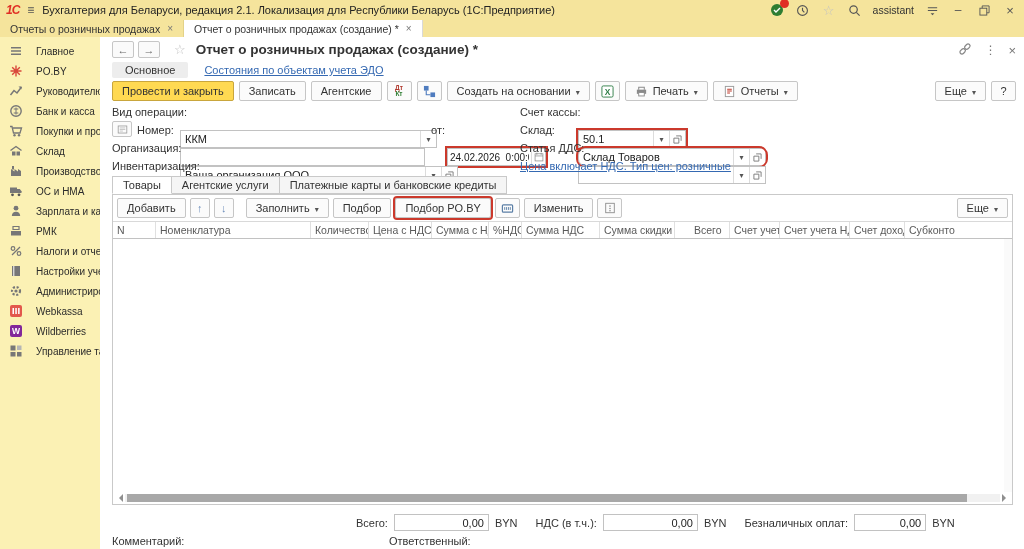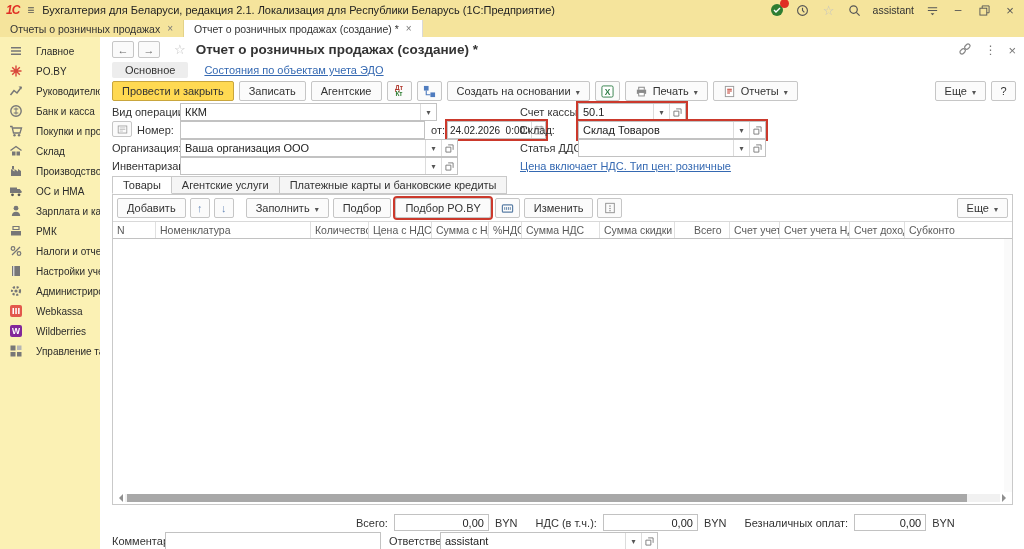--- a/index.html
+++ b/index.html
@@ -58,21 +58,21 @@
     cursor:pointer; white-space:nowrap; }
   .btn.primary { background:#ffd952; border-color:#c9a63d; }
   .ibtn { width:25px; padding:0; justify-content:center; }
   .i-caret::after { content:"▾"; font-size:8px; color:#555; }
   .i-up::after { content:"↑"; color:#6b8cba; } .i-down::after { content:"↓"; color:#6b8cba; }
   .dtkt { display:flex; flex-direction:column; line-height:6px; font-size:6.5px; font-weight:bold; }
   .dtkt .dt { color:#b03a2e; } .dtkt .kt { color:#2e7d32; }
 
   
   .flabel { position:absolute; font-size:11px; color:#333; white-space:nowrap; }
-  .combo { position:absolute; display:flex; height:18px; border:1px solid #c2c2c2; background:#fff; align-items:stretch; }
+  .combo { position:absolute; display:flex; height:18px; border:1px solid #c2c2c2; background:#fff; align-items:stretch;margin-top:27px; }
   .combo input { border:none; outline:none; flex:1; min-width:0; font-size:11px; padding:0 4px;
     font-family:"Liberation Sans",sans-serif; color:#222; background:transparent; }
   .cbtn { width:16px; display:flex; align-items:center; justify-content:center;
     border-left:1px solid #dcdcdc; color:#555; cursor:pointer; background:#fff; }
   .red-frame { outline:2px solid #cb392c; }
 
   
   .ptabs { position:absolute; left:12px; top:139px; display:flex; }
   .ptab { height:18px; display:inline-flex; align-items:center; padding:0 10px; font-size:11px;
     border:1px solid #c9c9c9; border-left:none; background:#f5f5f5; cursor:pointer; color:#333; }
@@ -417,21 +417,21 @@
     <input style="font-size: 10px; padding: 0px 2px;" value="24.02.2026  0:00:00">
     <span class="cbtn" style="width:14px;">
         <svg width="10" height="10" viewBox="0 0 14 14">
           <rect x="1.5" y="2.5" width="11" height="10" fill="none" stroke="#888"></rect>
           <path d="M1.5 5.5h11" stroke="#888"></path>
           <path d="M4 1v3M10 1v3" stroke="#888"></path>
         </svg>
       </span>
   </div>
   <span class="flabel" style="left:420px; top:87px;">Склад:</span>
-  <div class="combo red-frame" style="left:478px; top:84px; width:188px;">
+  <div class="combo red-frame" style="left:478px; top:84px; width:188px;border-radius:7px;">
     <input value="Склад Товаров" style="">
     <span class="cbtn i-caret"></span>
     <span class="cbtn">
         <svg width="9" height="9" viewBox="0 0 10 10">
           <path d="M1 3.5h5.5V9H1z" fill="none" stroke="#777"></path>
           <path d="M3.5 1H9v5.5" fill="none" stroke="#777"></path>
         </svg>
       </span>
   </div>
 

